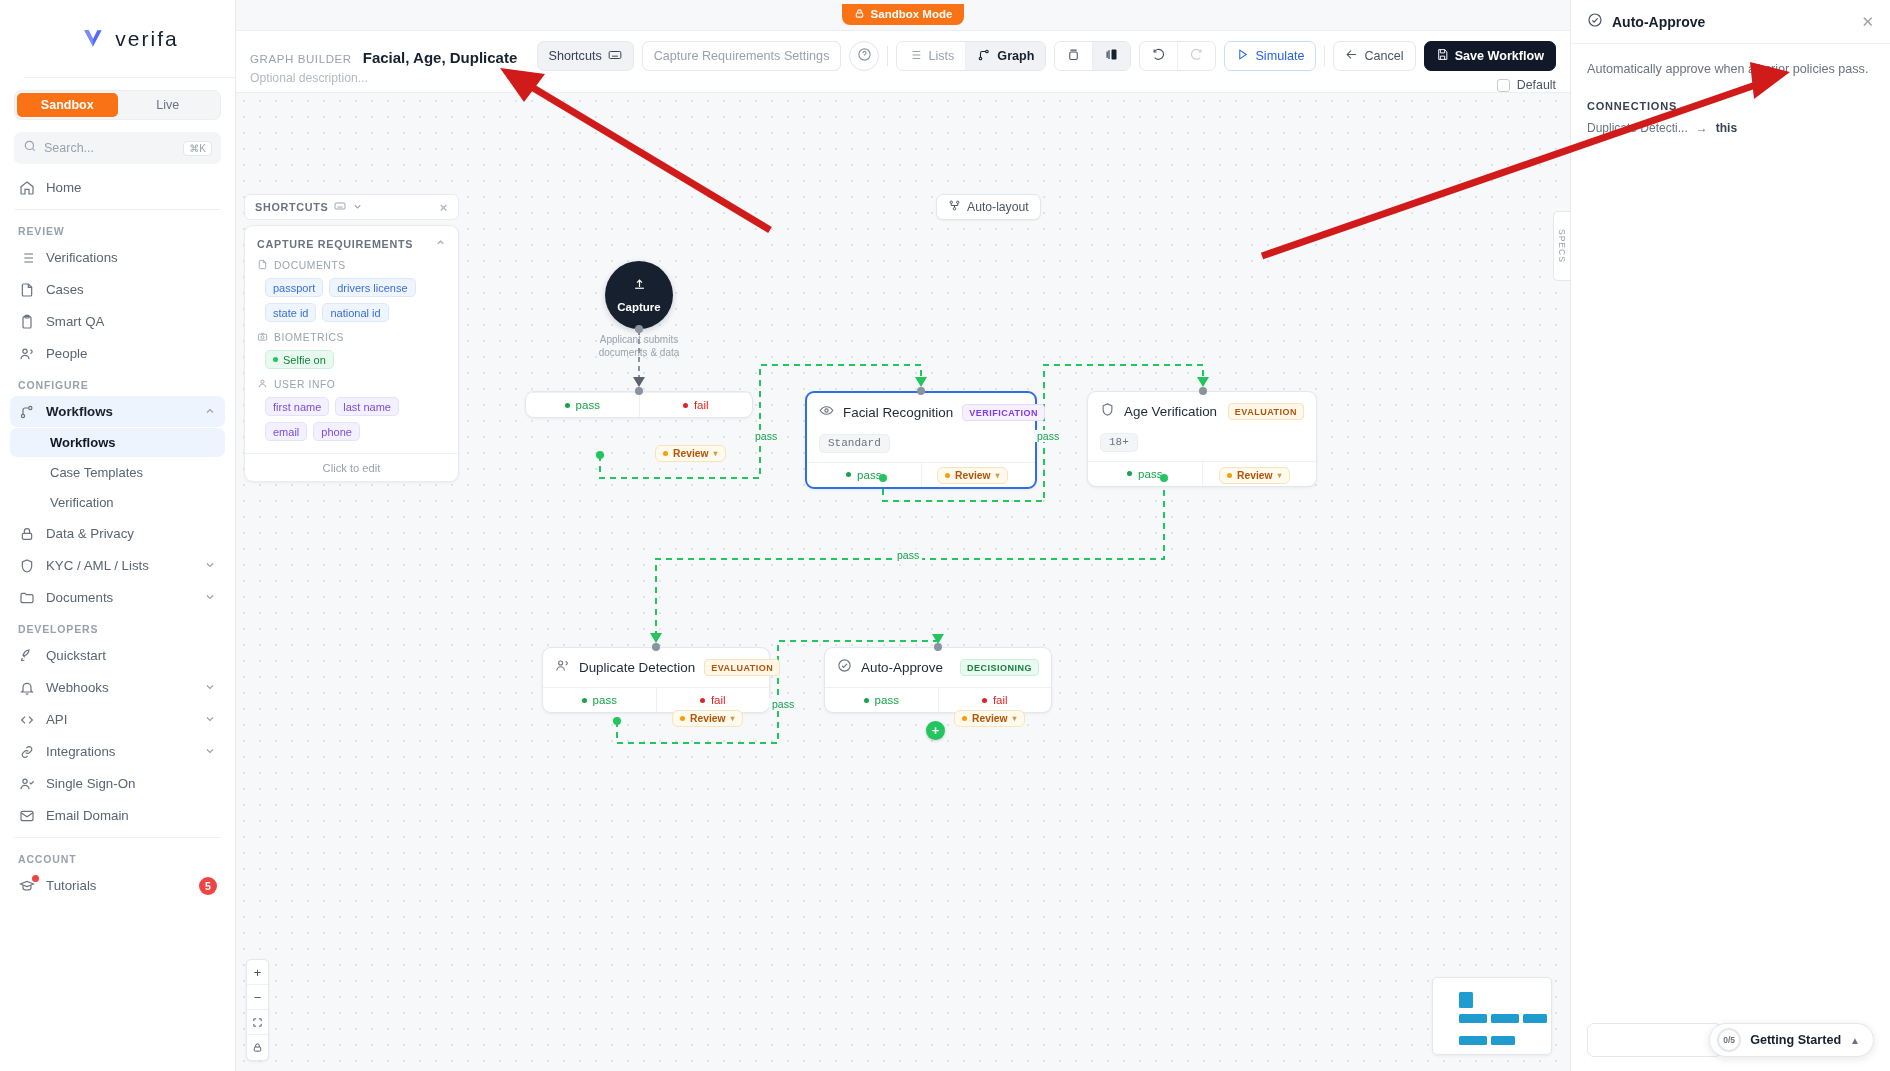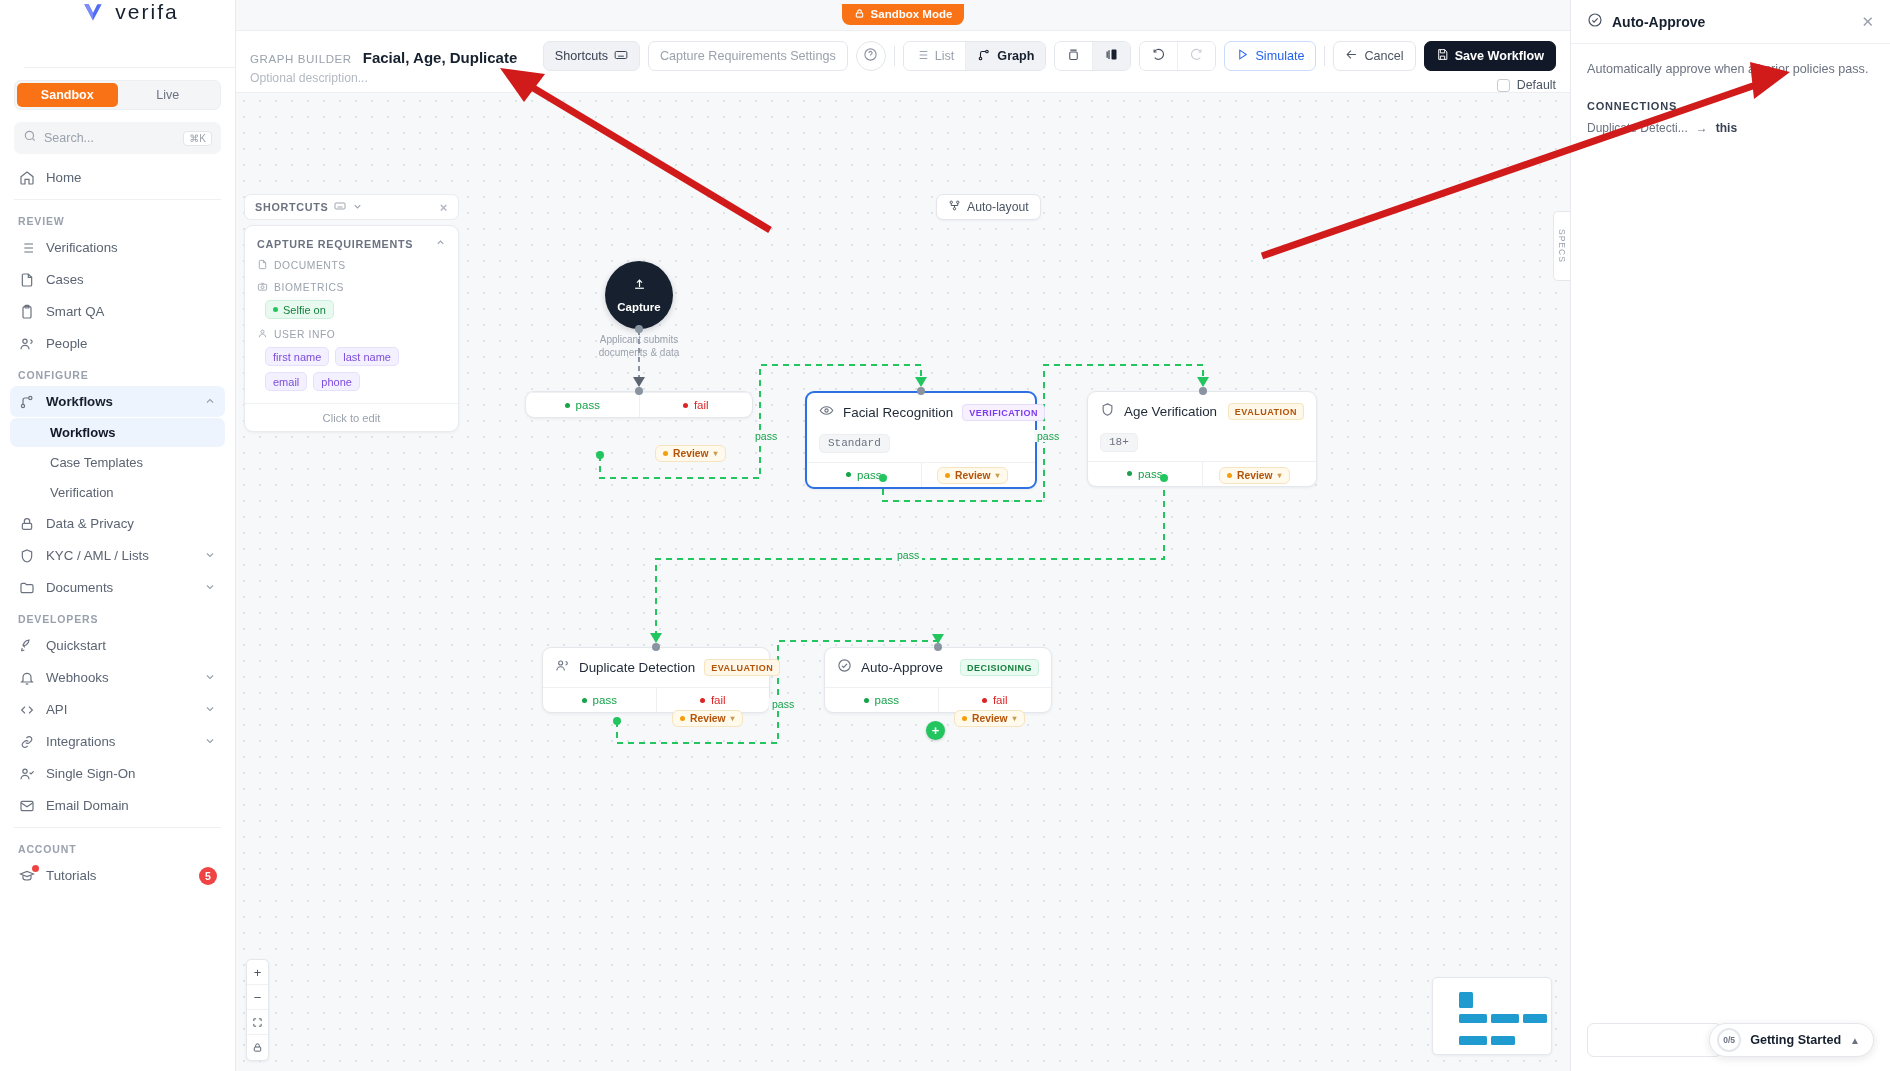--- a/index.html
+++ b/index.html
@@ -12,21 +12,21 @@
   }
   .app { position: relative; width: 1890px; height: 1071px; display: flex; }
 
   
   .sidebar {
     width: 236px; height: 1071px; background: #ffffff;
     border-right: 1px solid #e8eaee;
     display: flex; flex-direction: column; flex: 0 0 236px;
   }
   .brand {
-    height: 68px; display: flex; align-items: flex-start; justify-content: center;
+    height: 78px; display: flex; align-items: center; justify-content: center;
     gap: 9px; border-bottom: 1px solid #eef0f3; margin-left: 24px;
   }
   .brand-logo { width: 26px; height: 26px; }
   .brand-name { font-size: 21px; letter-spacing: 2px; color: #16202e; font-weight: 400; }
 
   .env-toggle {
     margin: 12px 14px 6px 14px; height: 30px; background: #f4f5f7;
     border: 1px solid #eceef1; border-radius: 7px; display: flex; padding: 2px;
   }
   .env-btn {
@@ -570,21 +570,21 @@
                   <path d="M9.5 9.5a2.5 2.5 0 113.2 2.4c-.5.2-.7.6-.7 1.1v.5"></path>
                   <path d="M12 17h.01"></path>
                 </svg></span>
           </div>
           <div class="divider-v"></div>
           <div class="seg">
             <div class="sgi">
               <span><svg width="14" height="14" viewBox="0 0 24 24" fill="none" stroke="currentColor" stroke-width="1.9">
                     <path d="M8 6h13M8 12h13M8 18h13M3 6h.01M3 12h.01M3 18h.01"></path>
                   </svg></span>
-              <span>List</span>
+              <span>Lists</span>
             </div>
             <div class="sgi active">
               <span><svg width="14" height="14" viewBox="0 0 24 24" fill="none" stroke="currentColor" stroke-width="1.9">
                     <circle cx="6" cy="18" r="2.2"></circle>
                     <circle cx="17" cy="6" r="2.2"></circle>
                     <path d="M6 15.8V9a3 3 0 013-3h5.8"></path>
                   </svg></span>
               <span>Graph</span>
             </div>
           </div>
@@ -696,20 +696,26 @@
               </svg></span>
         </div>
 
         <div class="sc-sect">
           <span><svg width="11" height="11" viewBox="0 0 24 24" fill="none" stroke="currentColor" stroke-width="1.9">
                 <path d="M14 3H7a2 2 0 00-2 2v14a2 2 0 002 2h10a2 2 0 002-2V8z"></path>
                 <path d="M14 3v5h5"></path>
               </svg></span>
           <span>DOCUMENTS</span>
         </div>
+        <div class="chips">
+          <span class="chip doc">passport</span>
+          <span class="chip doc">drivers license</span>
+          <span class="chip doc">state id</span>
+          <span class="chip doc">national id</span>
+        </div>
 
         <div class="sc-sect">
           <span><svg width="11" height="11" viewBox="0 0 24 24" fill="none" stroke="currentColor" stroke-width="1.9">
                 <rect x="3" y="7" width="18" height="13" rx="2"></rect>
                 <circle cx="12" cy="13.5" r="3.2"></circle>
                 <path d="M9 7l1.5-2h3L15 7"></path>
               </svg></span>
           <span>BIOMETRICS</span>
         </div>
         <div class="chips">

